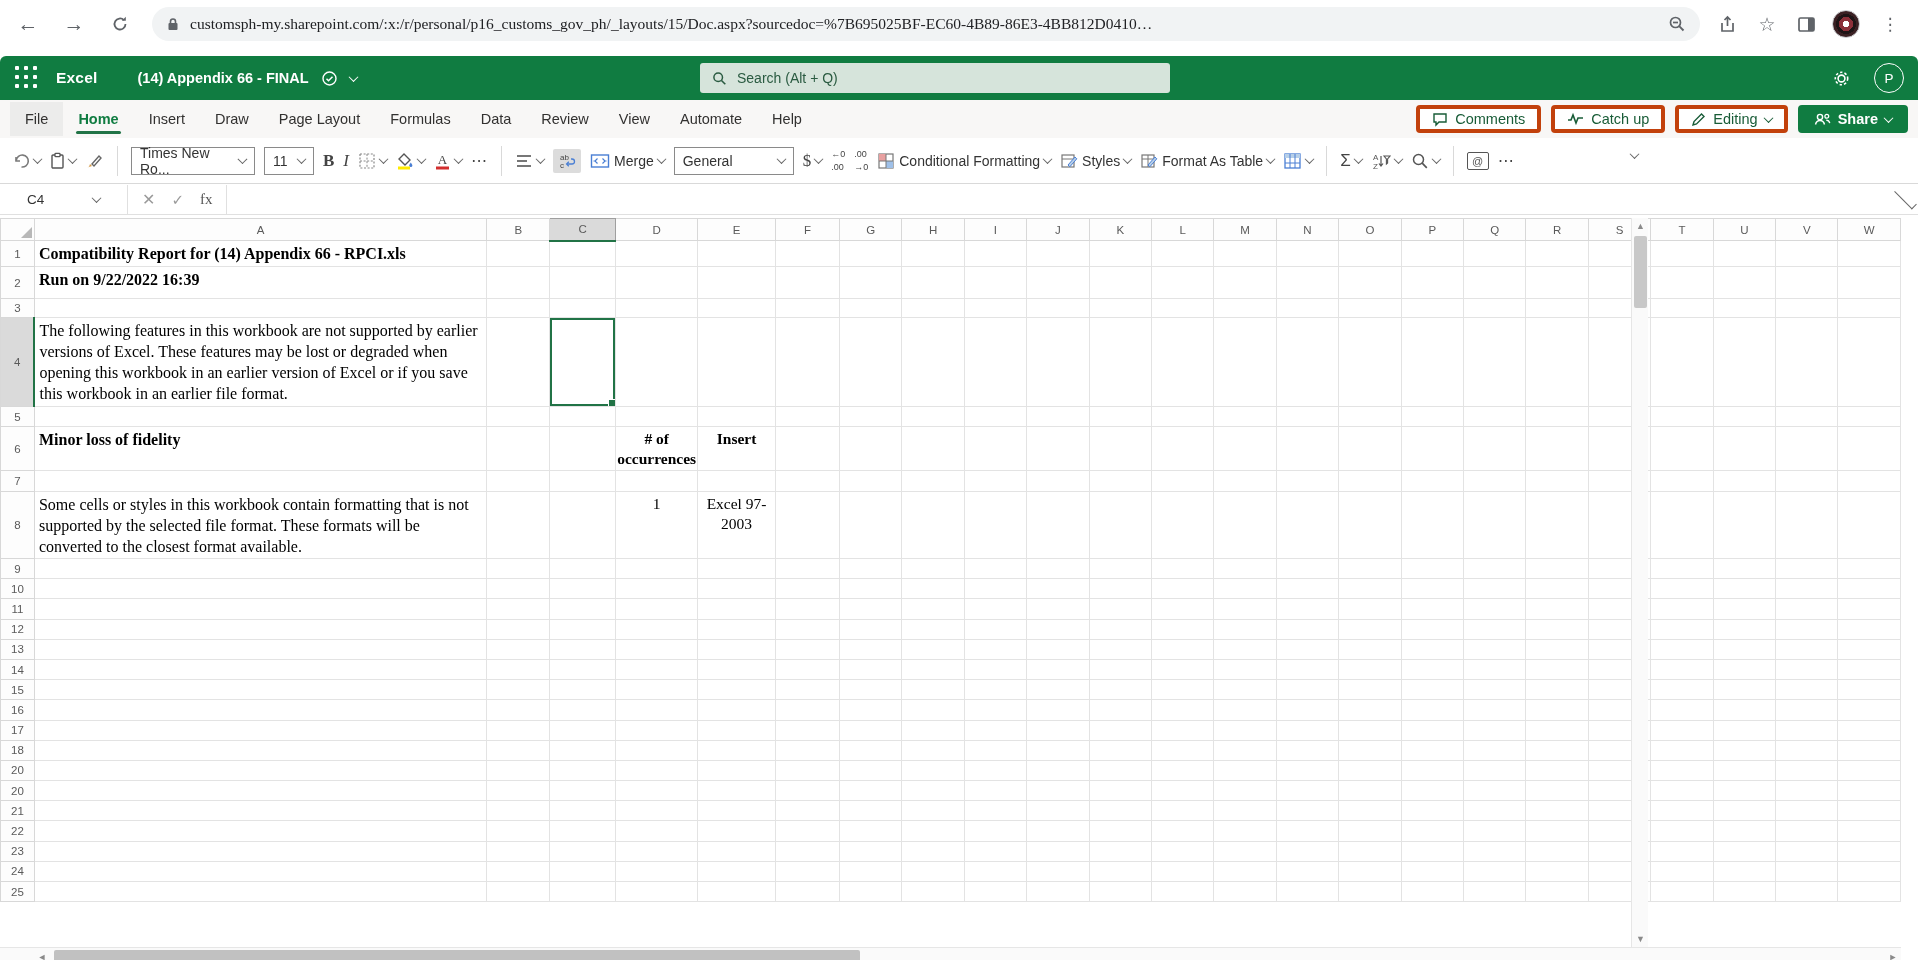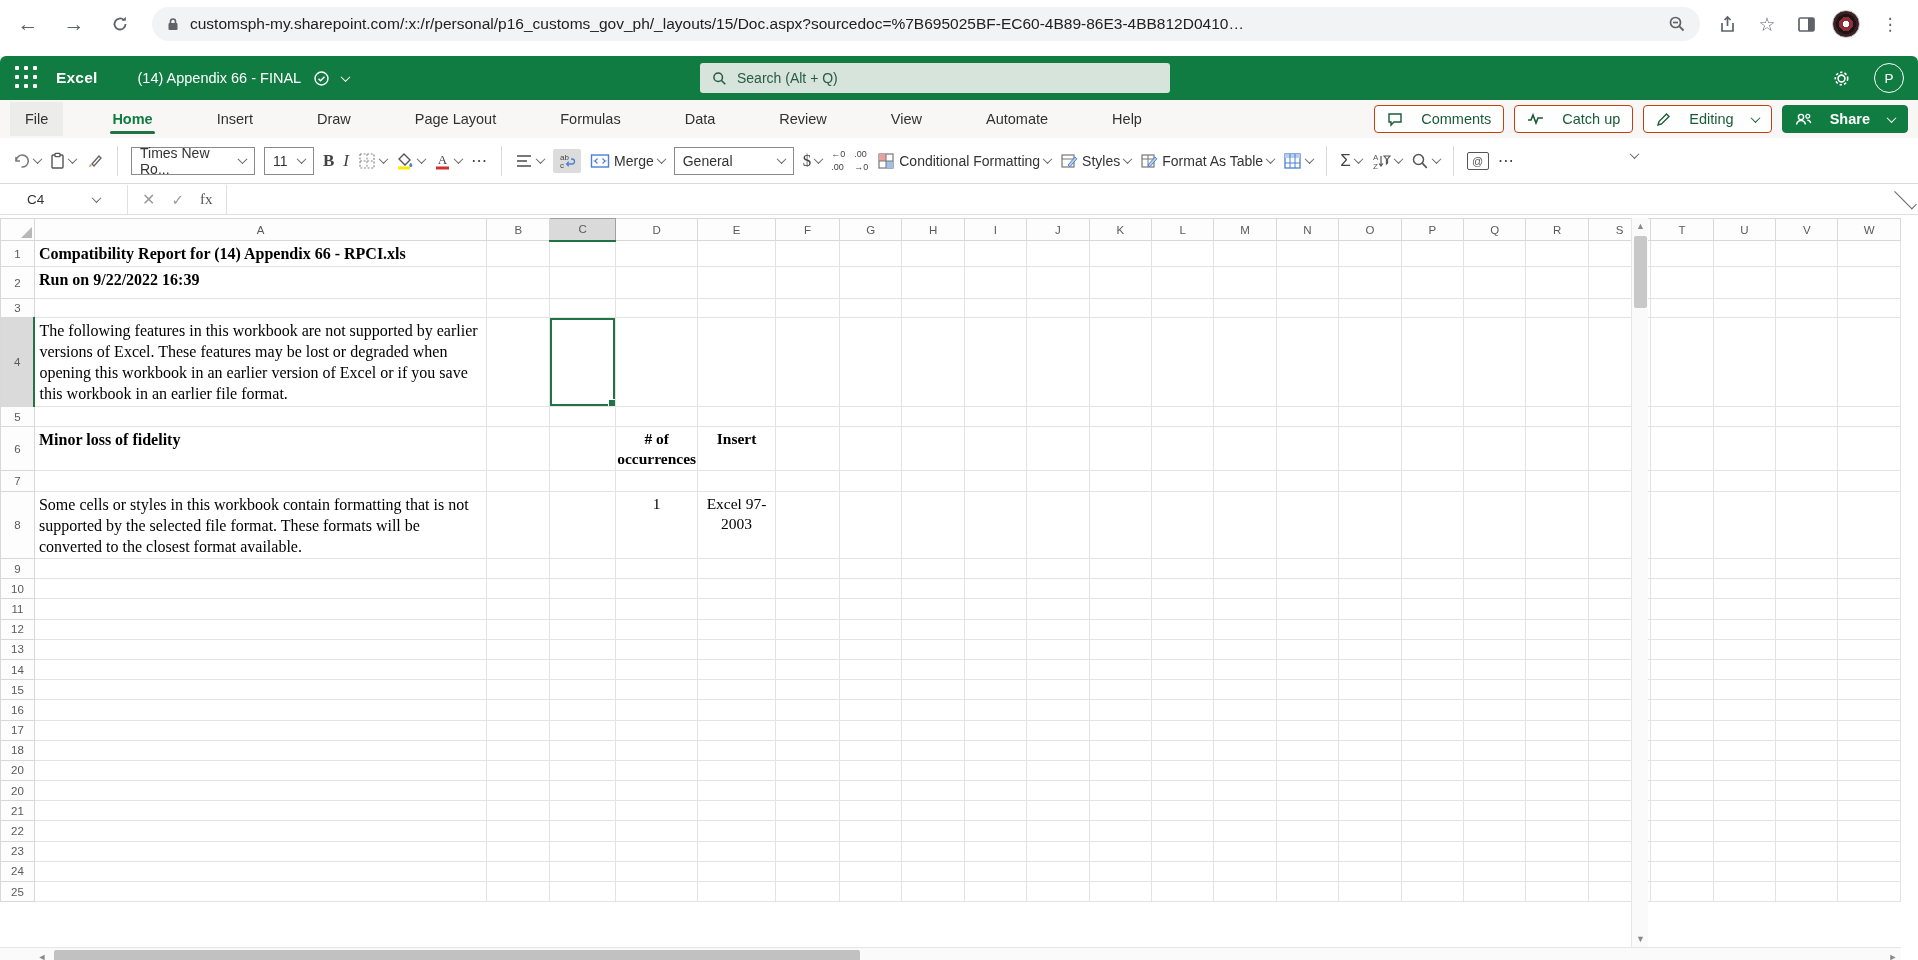--- a/index.html
+++ b/index.html
@@ -5,49 +5,49 @@
   * { margin:0; padding:0; box-sizing:border-box; }
   html,body { background:#e8eaed; }
   body { font-family:"Liberation Sans","DejaVu Sans",sans-serif; }
   #screen { position:relative; width:1918px; height:960px; background:#fff; overflow:hidden; }
 
   
   .browser-bar { position:absolute; left:0; top:0; width:1918px; height:48px; background:#fff;
     display:flex; align-items:center; padding:0 14px; gap:18px; }
   .nav-ic { font-size:21px; color:#5f6368; width:28px; height:28px; display:flex; align-items:center; justify-content:center; border-radius:50%; }
   .omnibox { flex:1; height:34px; background:#f1f3f4; border-radius:17px; display:flex; align-items:center; padding:0 14px; gap:10px; min-width:0; }
-  .omnibox .url { font-size:15.5px; color:#202124; white-space:nowrap; overflow:hidden; }
+  .omnibox .url { font-size:15.5px; color:#202124; white-space:nowrap; overflow:hidden;font-family:Liberation Serif, serif; }
   .right-ics { display:flex; align-items:center; gap:16px; }
   .svg-ic { display:inline-flex; align-items:center; justify-content:center; }
   .avatar-br { width:28px; height:28px; border-radius:50%;
     background:radial-gradient(circle at 50% 50%, #fff 0 3px, #8c2f39 3px 7px, #1e1416 7px 10px, #3a2023 10px); border:1px solid #caccd0; }
 
   
   .excel-shell { position:absolute; left:0; top:48px; width:1648px; height:912px; background:#fff; }
   .app-bar { position:absolute; left:0; top:8px; width:1918px; height:44px; background:#107C41; border-radius:6px 6px 0 0;
     display:flex; align-items:center; color:#fff; padding:0 12px; }
   .waffle { width:30px; height:30px; display:grid; grid-template-columns:repeat(3,6px); grid-template-rows:repeat(3,6px); gap:3px; place-content:center; margin-right:14px; }
   .waffle i { width:3.5px; height:3.5px; background:#fff; border-radius:1px; }
   .app-name { font-weight:bold; font-size:15.5px; margin-right:40px; letter-spacing:.2px; }
-  .doc-title { font-size:14.5px; display:flex; align-items:center; gap:12px; }
+  .doc-title { font-size:14.5px; display:flex; align-items:center; gap:12px;font-weight:bold; }
   .searchbox { position:absolute; left:700px; top:7px; width:470px; height:30px; background:#d6e4db; border-radius:3px;
     display:flex; align-items:center; gap:10px; padding:0 12px; color:#215c3c; }
   .searchbox span { font-size:14px; color:#2a5b41; }
   .appbar-right { position:absolute; right:14px; top:7px; display:flex; align-items:center; gap:22px; }
   .avatar-p { width:30px; height:30px; border-radius:50%; border:1.5px solid #fff; display:flex; align-items:center; justify-content:center;
     font-size:13.5px; color:#fff; background:#107C41; }
 
   
   .menu-bar { position:absolute; left:0; top:52px; width:1918px; height:38px; background:#f8f7f6; display:flex; align-items:center; padding:0 10px; }
   .menu-tab { font-size:14.5px; color:#323130; padding:9px 15px; position:relative; cursor:default; white-space:nowrap; }
   .menu-tab.file { background:#ececeb; }
   .menu-tab.active { font-weight:bold; color:#107C41; }
   .menu-tab.active::after { content:""; position:absolute; left:13px; right:13px; bottom:2px; height:3px; background:#217346; border-radius:2px; }
   .menu-spacer { flex:1; }
-  .mb-btn { display:flex; align-items:center; gap:18px; font-size:14.5px; color:#185C37; border:1px solid #c2410c; background:#fff;
+  .mb-btn { display:flex; align-items:center; gap:7px; font-size:14.5px; color:#185C37; border:4px solid #c2410c; background:#fff;
     border-radius:4px; height:28px; padding:0 12px; margin-left:10px; white-space:nowrap; }
   .mb-btn.share { background:#107C41; color:#fff; border-color:#107C41; font-weight:bold; }
 
   
   .ribbon { position:absolute; left:0; top:90px; width:1918px; height:46px; background:#fff; border-bottom:1px solid #d9d9d9;
     display:flex; align-items:center; padding:0 12px; gap:9px; }
   .rdiv { width:1px; height:30px; background:#d9d9d9; margin:0 4px; }
   .ric { display:flex; align-items:center; gap:4px; color:#444; }
   .chev { width:7px; height:7px; border-right:1.5px solid #666; border-bottom:1.5px solid #666; transform:rotate(45deg) translate(-1px,-1px); display:inline-block; }
   .combo { border:1px solid #8a8a8a; height:28px; display:flex; align-items:center; justify-content:space-between; padding:0 8px; font-size:14px; color:#333; background:#fff; }
@@ -190,21 +190,21 @@
           <svg width="21" height="21" viewBox="0 0 21 21">
               <circle cx="10.5" cy="10.5" r="6.2" fill="none" stroke="#fff" stroke-width="1.6" stroke-dasharray="2.4 2.1"></circle>
               <circle cx="10.5" cy="10.5" r="3.4" fill="none" stroke="#fff" stroke-width="1.6"></circle>
             </svg>
         </span>
         <span class="avatar-p">P</span>
       </div>
     </div>
 
     <div class="menu-bar">
-      <span style="display:flex;align-items:flex-start;gap:34px;">
+      <span style="display:flex;align-items:flex-start;">
           <span class="menu-tab file">File</span>
           <span class="menu-tab active">Home</span>
           <span class="menu-tab">Insert</span>
           <span class="menu-tab">Draw</span>
           <span class="menu-tab">Page Layout</span>
           <span class="menu-tab">Formulas</span>
           <span class="menu-tab">Data</span>
           <span class="menu-tab">Review</span>
           <span class="menu-tab">View</span>
           <span class="menu-tab">Automate</span>

